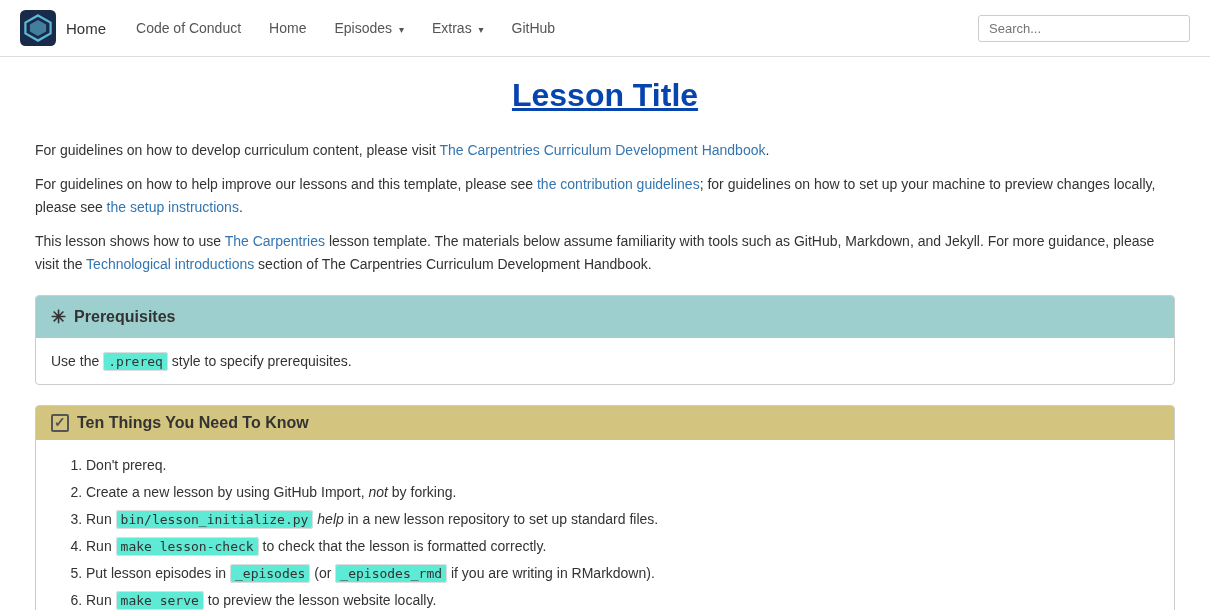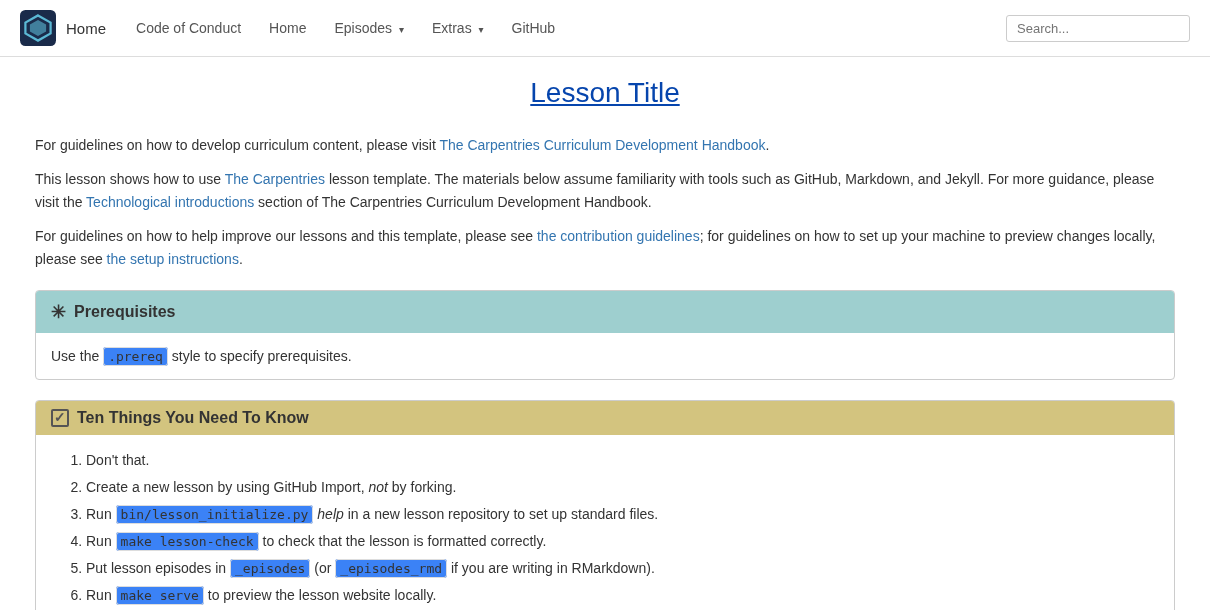--- a/index.html
+++ b/index.html
@@ -48,38 +48,38 @@
       margin-left: 3px;
     }
     .nav-search {
       margin-left: auto;
     }
     .nav-search input {
       border: 1px solid #ccc;
       border-radius: 3px;
       padding: 5px 10px;
       font-size: 13px;
-      width: 184px;
+      width: 212px;
       color: #999;
       outline: none;
     }
 
     
     .content {
       max-width: 1180px;
       margin: 0 auto;
       padding: 20px 20px 20px 20px;
     }
     h1.lesson-title {
       text-align: center;
-      font-size: 28px;
+      font-size: 32px;
       color: #0645ad;
       text-decoration: underline;
       margin-bottom: 25px;
-      font-weight: normal;
+      font-weight: bold;
     }
     .intro-text {
       font-size: 14px;
       line-height: 1.6;
       margin-bottom: 12px;
     }
     .intro-text a {
       color: #3375b0;
       text-decoration: none;
       text-align: right;
@@ -99,21 +99,21 @@
       font-weight: bold;
       display: flex;
       align-items: center;
       gap: 8px;
     }
     .prereq-body {
       padding: 15px;
       font-size: 14px;
     }
     code {
-      background: #3b82f6;
+      background: #5eead4;
       border: 1px solid #ddd;
       border-radius: 3px;
       padding: 1px 4px;
       font-family: monospace;
       font-size: 13px;
     }
 
     
     .tenthings-box {
       border: 1px solid #ccc;
@@ -193,45 +193,45 @@
 </nav>
 
 <div class="content">
   <h1 class="lesson-title">Lesson Title</h1>
 
   <p class="intro-text">
     <span>For guidelines on how to develop curriculum content, please visit </span><a href="#">The Carpentries Curriculum Development Handbook</a><span>.</span>
   </p>
 
   <p class="intro-text">
+    <span>For guidelines on how to help improve our lessons and this template, please see </span><a href="#">the contribution guidelines</a><span>; for guidelines on how to set up your machine to preview changes locally, please see </span><a href="#">the setup instructions</a><span>.</span>
+  </p>
+
+  <p class="intro-text">
     <span>This lesson shows how to use </span><a href="#">The Carpentries</a><span> lesson template. The materials below assume familiarity with tools such as GitHub, Markdown, and Jekyll. For more guidance, please visit the </span><a href="#">Technological introductions</a><span> section of The Carpentries Curriculum Development Handbook.</span>
-  </p>
-
-  <p class="intro-text">
-    <span>For guidelines on how to help improve our lessons and this template, please see </span><a href="#">the contribution guidelines</a><span>; for guidelines on how to set up your machine to preview changes locally, please see </span><a href="#">the setup instructions</a><span>.</span>
   </p>
 
   <div class="prereq-box">
     <div class="prereq-header">
       <span class="star-icon">✳</span>
       <span>Prerequisites</span>
     </div>
     <div class="prereq-body">
       <span>Use the </span><code>.prereq</code><span> style to specify prerequisites.</span>
     </div>
   </div>
 
   <div class="tenthings-box">
     <div class="tenthings-header">
       <span class="checkbox-icon"></span>
       <span>Ten Things You Need To Know</span>
     </div>
     <div class="tenthings-body">
       <ol>
-        <li>Don't that.</li>
+        <li>Don't prereq.</li>
         <li>Create a new lesson by using GitHub Import, <em>not</em> by forking.</li>
         <li>Run <code>bin/lesson_initialize.py</code> <em>help</em> in a new lesson repository to set up standard files.</li>
         <li>Run <code>make lesson-check</code> to check that the lesson is formatted correctly.</li>
         <li>Put lesson episodes in <code>_episodes</code> (or <code>_episodes_rmd</code> if you are writing in RMarkdown).</li>
         <li>Run <code>make serve</code> to preview the lesson website locally.</li>
 
       </ol>
     </div>
   </div>
 </div>

